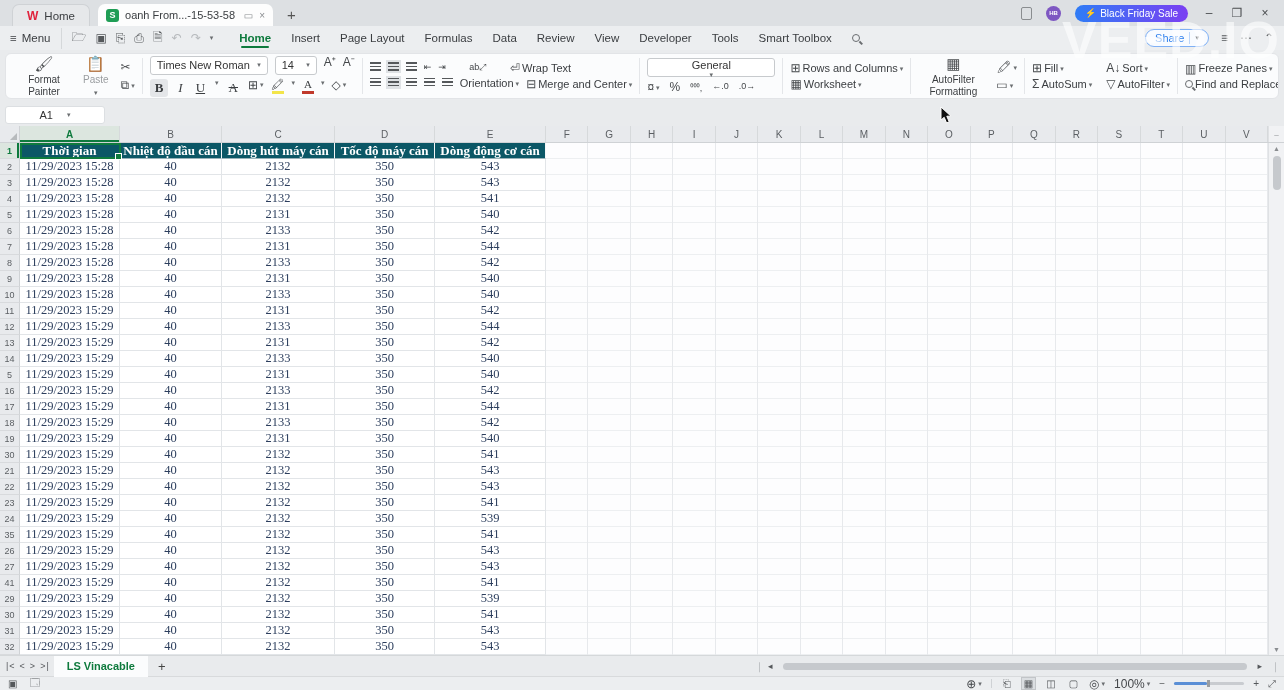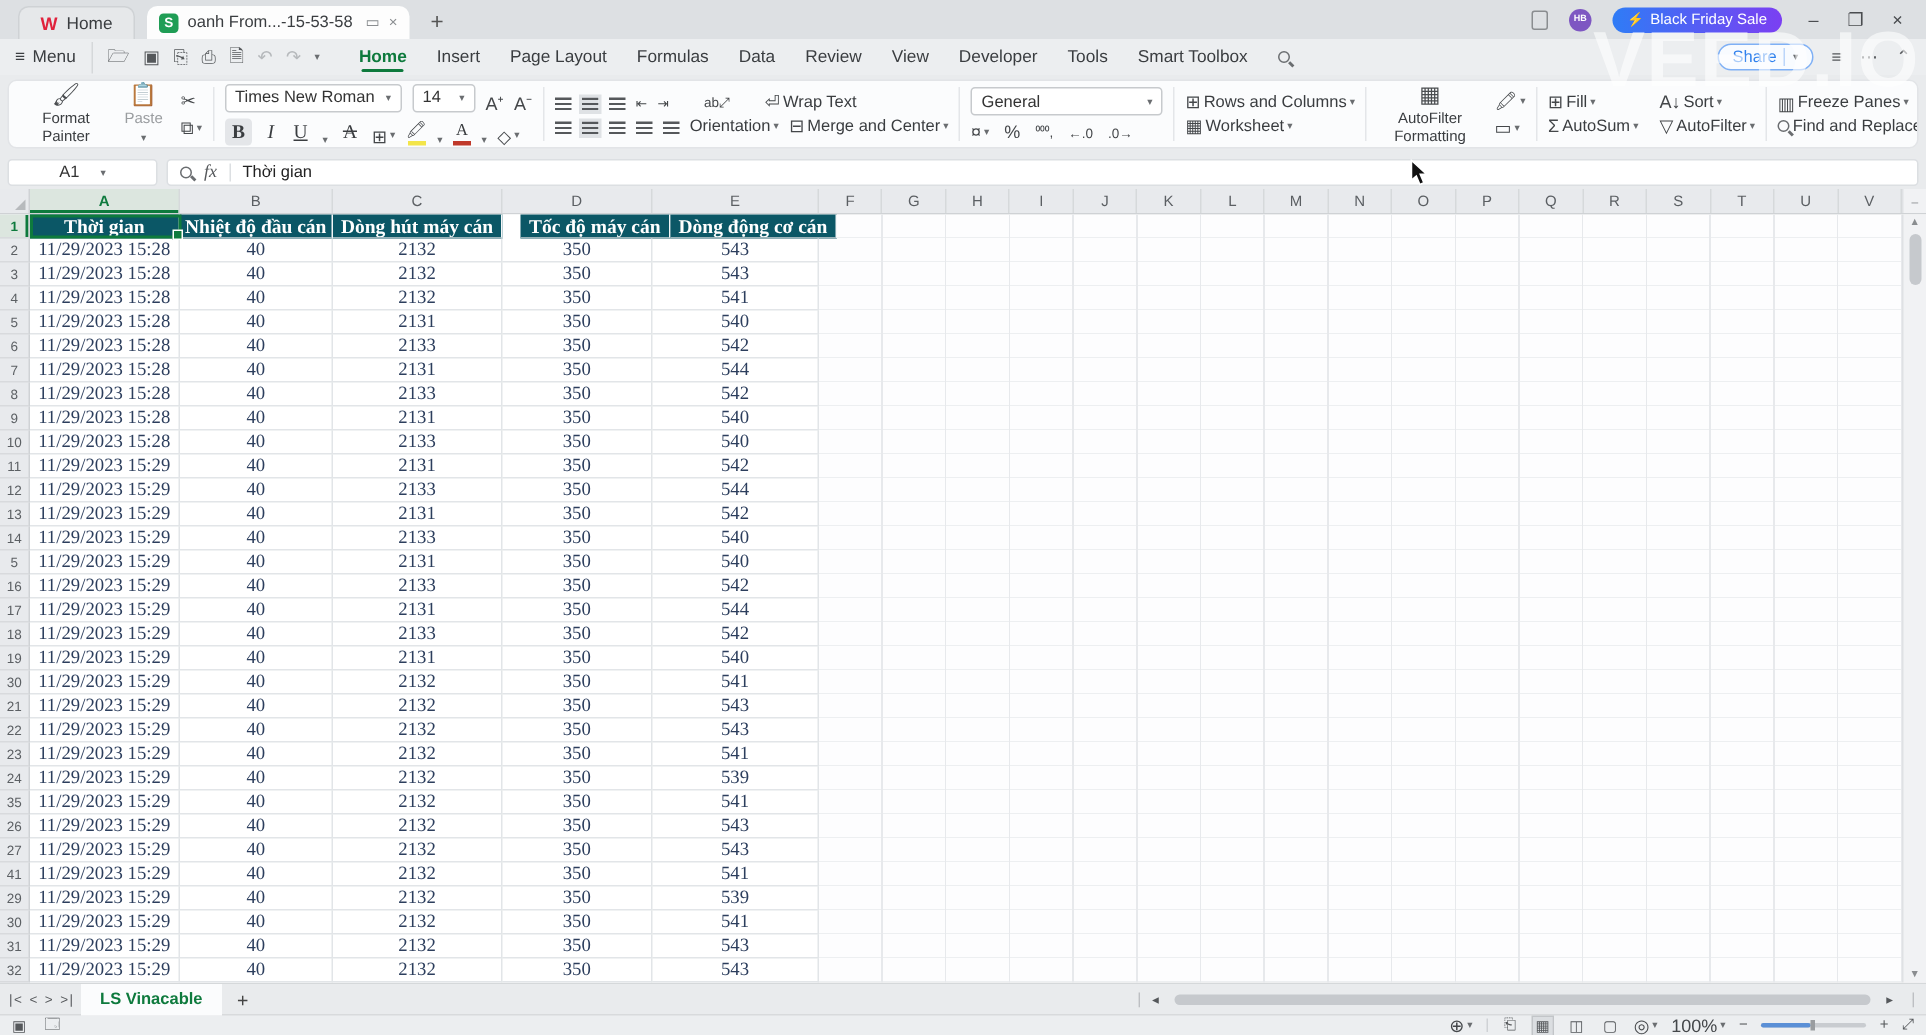--- a/index.html
+++ b/index.html
@@ -35,21 +35,21 @@
   .mag::after { content:""; position:absolute; width:4px; height:1.5px; background:#6a6d70; transform:rotate(45deg); right:-4px; bottom:-2px; }
   .mb-right { position:absolute; right:10px; top:0; height:24px; display:flex; align-items:center; gap:12px; }
   .share-btn { display:flex; align-items:center; gap:5px; border:1px solid #7fb0f5; color:#2f80ed; border-radius:10px; height:18px; padding:0 9px; font-size:11px; background:#f8fbff; }
   .share-btn .sep { width:1px; height:12px; background:#bcd6fa; }
   .gicon { color:#55585b; font-size:12px; }
 
   
   .ribbon { height:53px; padding:3px 5px 4px; }
   .ribbon-card { height:46px; background:#fbfcfd; border:1px solid #e2e4e7; border-radius:6px; display:flex; align-items:center; padding:0 4px; overflow:hidden; }
   .grp { display:flex; flex-direction:column; justify-content:center; gap:4px; padding:0 7px; }
-  .row { display:flex; align-items:flex-end; gap:7px; }
+  .row { display:flex; align-items:flex-start; gap:7px; }
   .vdiv { width:1px; height:36px; background:#e4e6e9; flex:none; }
   .ib { display:inline-flex; align-items:center; gap:2px; color:#44474a; font-size:12px; line-height:1; }
   .lbl { font-size:11px; color:#3a3d40; white-space:nowrap; }
   .dd { font-size:7px; color:#6a6d70; }
   .bigbtn { display:flex; flex-direction:column; align-items:center; justify-content:center; gap:2px; font-size:10px; color:#3a3d40; text-align:center; line-height:1.15; padding:0 4px; }
   .bigbtn .bico { font-size:15px; color:#4a4d50; }
   .selbox { border:1px solid #c7cacd; border-radius:3px; background:#fff; height:19px; display:flex; align-items:center; justify-content:space-between; padding:0 6px; font-size:11px; color:#333; }
   .fmt-b { font-weight:700; font-family:"Liberation Serif",serif; font-size:13px; padding:1px 5px; background:#e4e6e9; border-radius:3px; }
   .fmt { font-family:"Liberation Serif",serif; font-size:13px; padding:1px 3px; }
   .colorbar { display:inline-flex; flex-direction:column; align-items:center; line-height:1; font-size:11px; }
@@ -255,21 +255,21 @@
             <span class="dd">▾</span>
           </span>
         <span class="ib">⊟ <span class="lbl">Merge and Center</span><span class="dd">▾</span></span>
       </div>
     </div>
 
     <div class="vdiv"></div>
 
     <div class="grp">
       <div class="row">
-        <span class="selbox" style="width:128px;">
+        <span class="selbox" style="width:128px;flex-direction:column;">
           <span>General</span>
             <span class="dd">▾</span>
         </span>
       </div>
       <div class="row" style="gap:10px;">
         <span class="ib">¤<span class="dd">▾</span></span>
         <span class="ib">%</span>
         <span class="sm">⁰⁰⁰,</span>
         <span class="sm">←.0</span>
         <span class="sm">.0→</span>
@@ -318,26 +318,20 @@
         </span>
     </div>
 
   </div>
 </div>
 
 <div class="fbar">
   <div class="namebox">
     <span>A1</span>
     <span class="dd">▾</span>
-  </div>
-  <div class="fxfield">
-    <span class="mag"></span>
-    <span class="fx">fx</span>
-    <span class="fsep"></span>
-    <span class="fcontent">Thời gian</span>
   </div>
 </div>
 
 <div class="colhead">
   <div class="corner"></div>
   <div style="display:flex; width:1248px; overflow:hidden;">
       <div class="colh sel" style="width: 100px;">A</div>
       <div class="colh" style="width: 102px;">B</div>
       <div class="colh" style="width: 113px;">C</div>
       <div class="colh" style="width: 100px;">D</div>
@@ -397,21 +391,21 @@
       <div class="rnum">30</div>
       <div class="rnum">31</div>
       <div class="rnum">32</div>
     </div>
   <div class="tablearea">
 
   <div class="trow hdr">
         <div class="tc" style="width: 100px;">Thời gian</div>
         <div class="tc" style="width: 102px;">Nhiệt độ đầu cán</div>
         <div class="tc" style="width: 113px;">Dòng hút máy cán</div>
-        <div class="tc" style="width: 100px; margin-left: 12px;">Tốc độ máy cán</div>
+        <div class="tc" style="width: 100px;">Tốc độ máy cán</div>
         <div class="tc" style="width: 111px;">Dòng động cơ cán</div>
       </div>
       <div class="trow">
         <div class="tc" style="width: 100px;">11/29/2023 15:28</div>
         <div class="tc" style="width: 102px;">40</div>
         <div class="tc" style="width: 113px;">2132</div>
         <div class="tc" style="width: 100px;">350</div>
         <div class="tc" style="width: 111px;">543</div>
       </div>
       <div class="trow">

